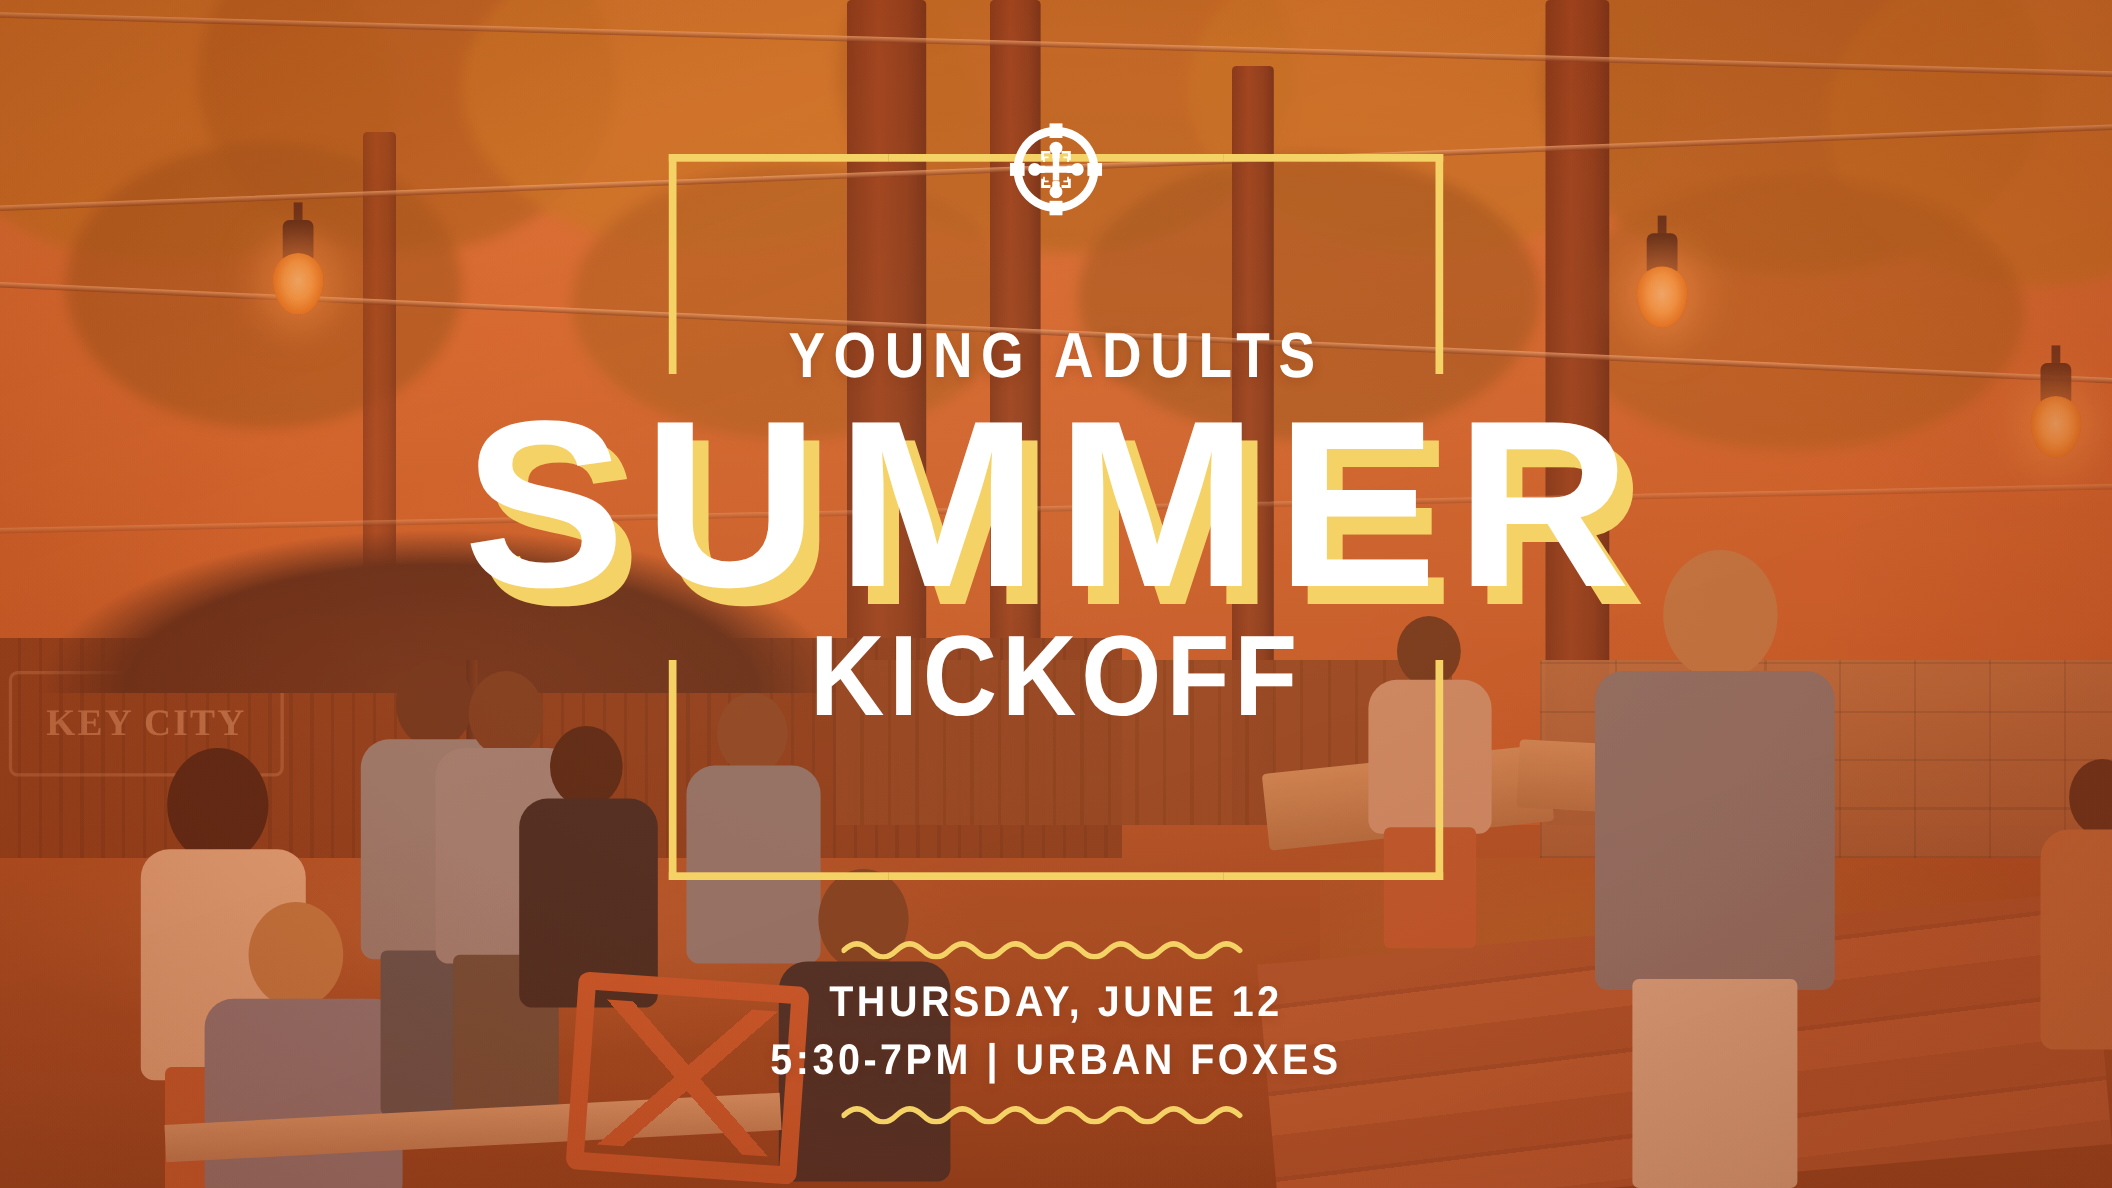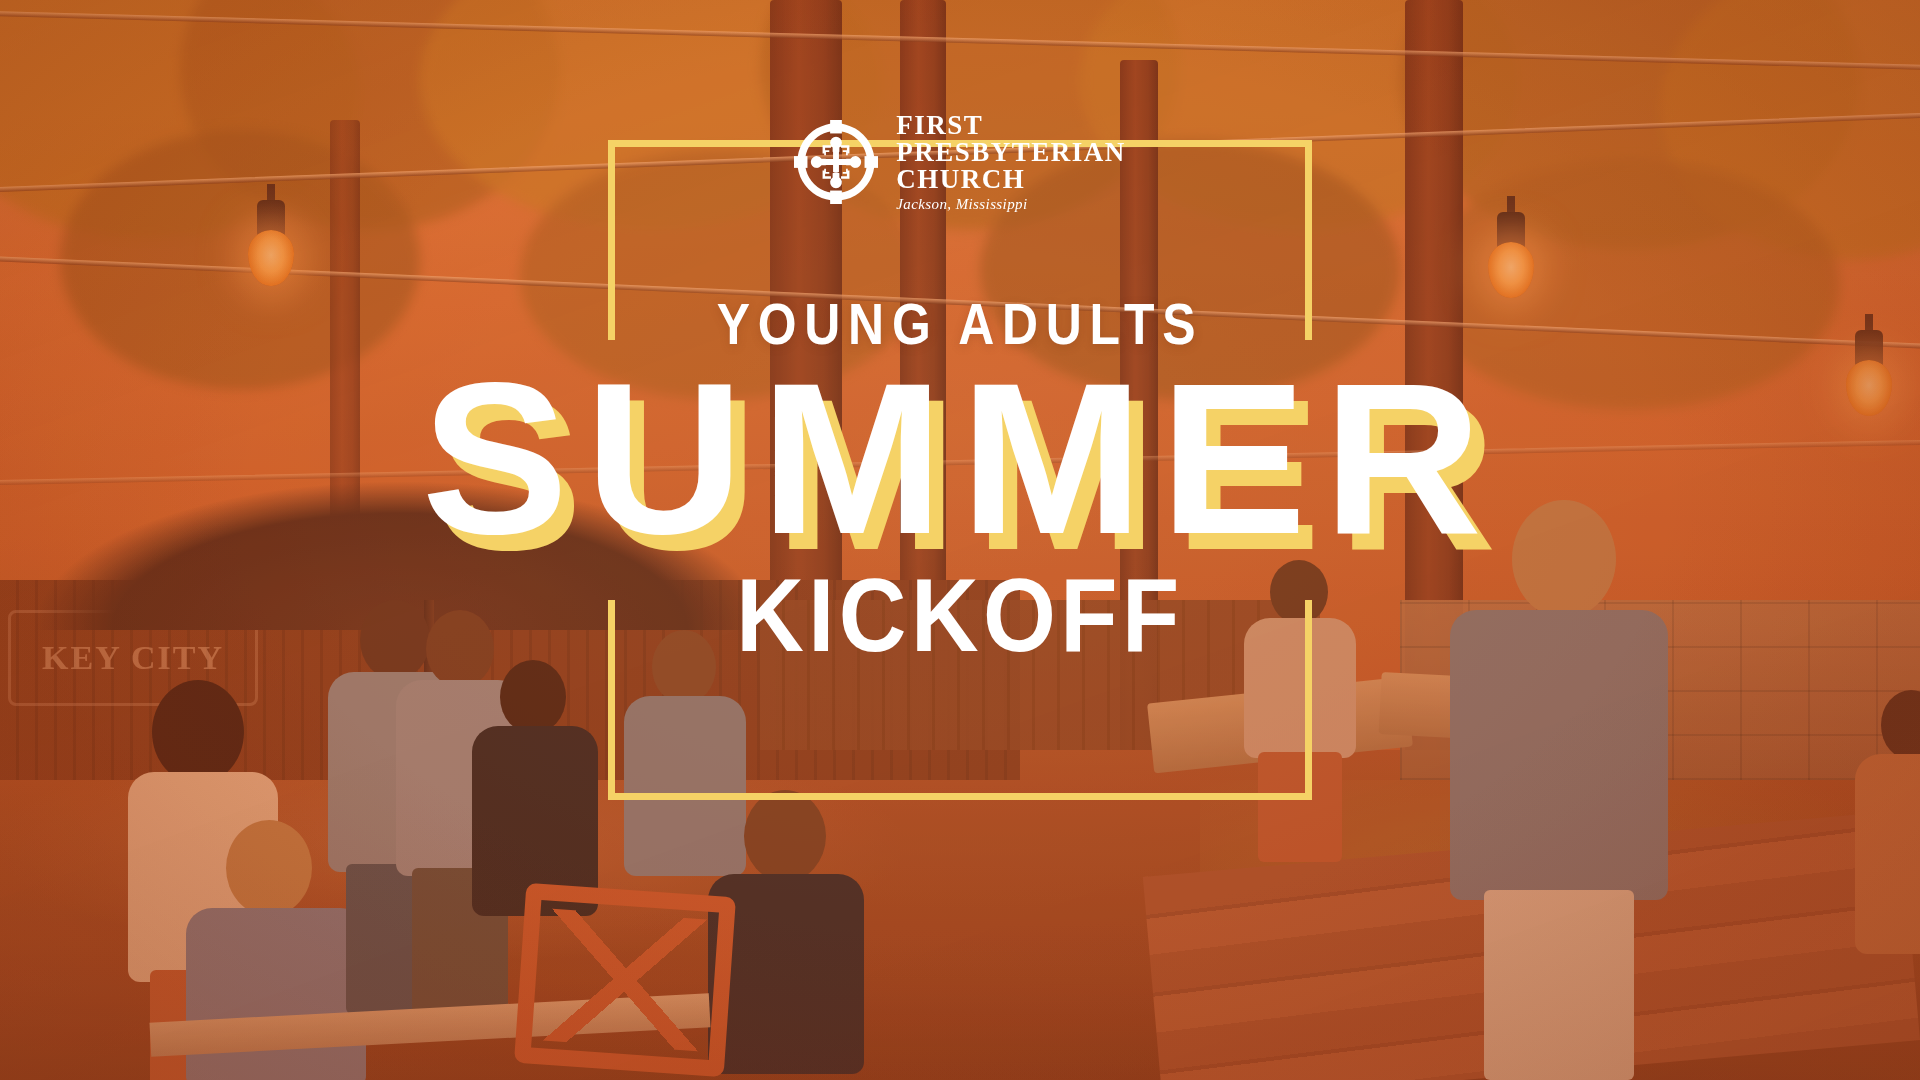--- a/index.html
+++ b/index.html
@@ -375,32 +375,36 @@
           <rect x="84" y="43" width="16" height="14"></rect>
           <path d="M50 20 a7 7 0 0 1 7 7 a7 7 0 0 1 -3 5.8 l0 5 a7 7 0 0 1 -8 0 l0 -5 a7 7 0 0 1 -3 -5.8 a7 7 0 0 1 7 -7 z"></path>
           <path d="M50 62.2 a7 7 0 0 1 4 1.2 l0 5 a7 7 0 1 1 -8 0 l0 -5 a7 7 0 0 1 4 -1.2 z"></path>
           <path d="M27 43 a7 7 0 0 1 5.8 3 l5 0 a7 7 0 0 1 0 8 l-5 0 a7 7 0 1 1 -5.8 -11 z"></path>
           <path d="M73 43 a7 7 0 1 1 -5.8 11 l-5 0 a7 7 0 0 1 0 -8 l5 0 a7 7 0 0 1 5.8 -3 z"></path>
           <path d="M46.5 38 h7 v8.5 H62 v7 h-8.5 V62 h-7 v-8.5 H38 v-7 h8.5 z"></path>
           <path d="M34 30 l10 0 l0 3 l-7 0 l0 7 l-3 0 z M66 30 l0 10 l-3 0 l0 -7 l-7 0 l0 -3 z M34 70 l0 -10 l3 0 l0 7 l7 0 l0 3 z M66 70 l-10 0 l0 -3 l7 0 l0 -7 l3 0 z"></path>
           <path d="M36 36 l6 0 l0 2 l-4 0 l0 4 l-2 0 z M64 36 l0 6 l-2 0 l0 -4 l-4 0 l0 -2 z M36 64 l0 -6 l2 0 l0 4 l4 0 l0 2 z M64 64 l-6 0 l0 -2 l4 0 l0 -4 l2 0 z"></path>
         </g>
       </svg>
-      <div class="logo-words">
-        <div class="l1">FIRST</div>
-        <div class="l2">PRESBYTERIAN</div>
-        <div class="l3">CHURCH</div>
-        <div class="l4">Jackson, Mississippi</div>
-      </div>
     </div>
 
     <div class="headline">
       <div class="eyebrow">YOUNG ADULTS</div>
       <div class="big-wrap">
         <div class="big-shadow">SUMMER</div>
         <div class="big">SUMMER</div>
       </div>
       <div class="sub">KICKOFF</div>
     </div>
 
+    <div class="details">
+      <svg class="wave" width="390" height="20" viewBox="0 0 390 20">
+        <path d="M2 12 q12 -12 24 0 t24 0 t24 0 t24 0 t24 0 t24 0 t24 0 t24 0 t24 0 t24 0 t24 0 t24 0 t24 0 t24 0 t24 0" fill="none" stroke="#F5D266" stroke-width="5" stroke-linecap="round"></path>
+      </svg>
+      <div class="dline d1">THURSDAY, JUNE 12</div>
+      <div class="dline d2">5:30-7PM  |  URBAN FOXES</div>
+      <svg class="wave" width="390" height="20" viewBox="0 0 390 20">
+        <path d="M2 12 q12 -12 24 0 t24 0 t24 0 t24 0 t24 0 t24 0 t24 0 t24 0 t24 0 t24 0 t24 0 t24 0 t24 0 t24 0 t24 0" fill="none" stroke="#F5D266" stroke-width="5" stroke-linecap="round"></path>
+      </svg>
+    </div>
 
   </div>
 </div>
 
 </body></html>

